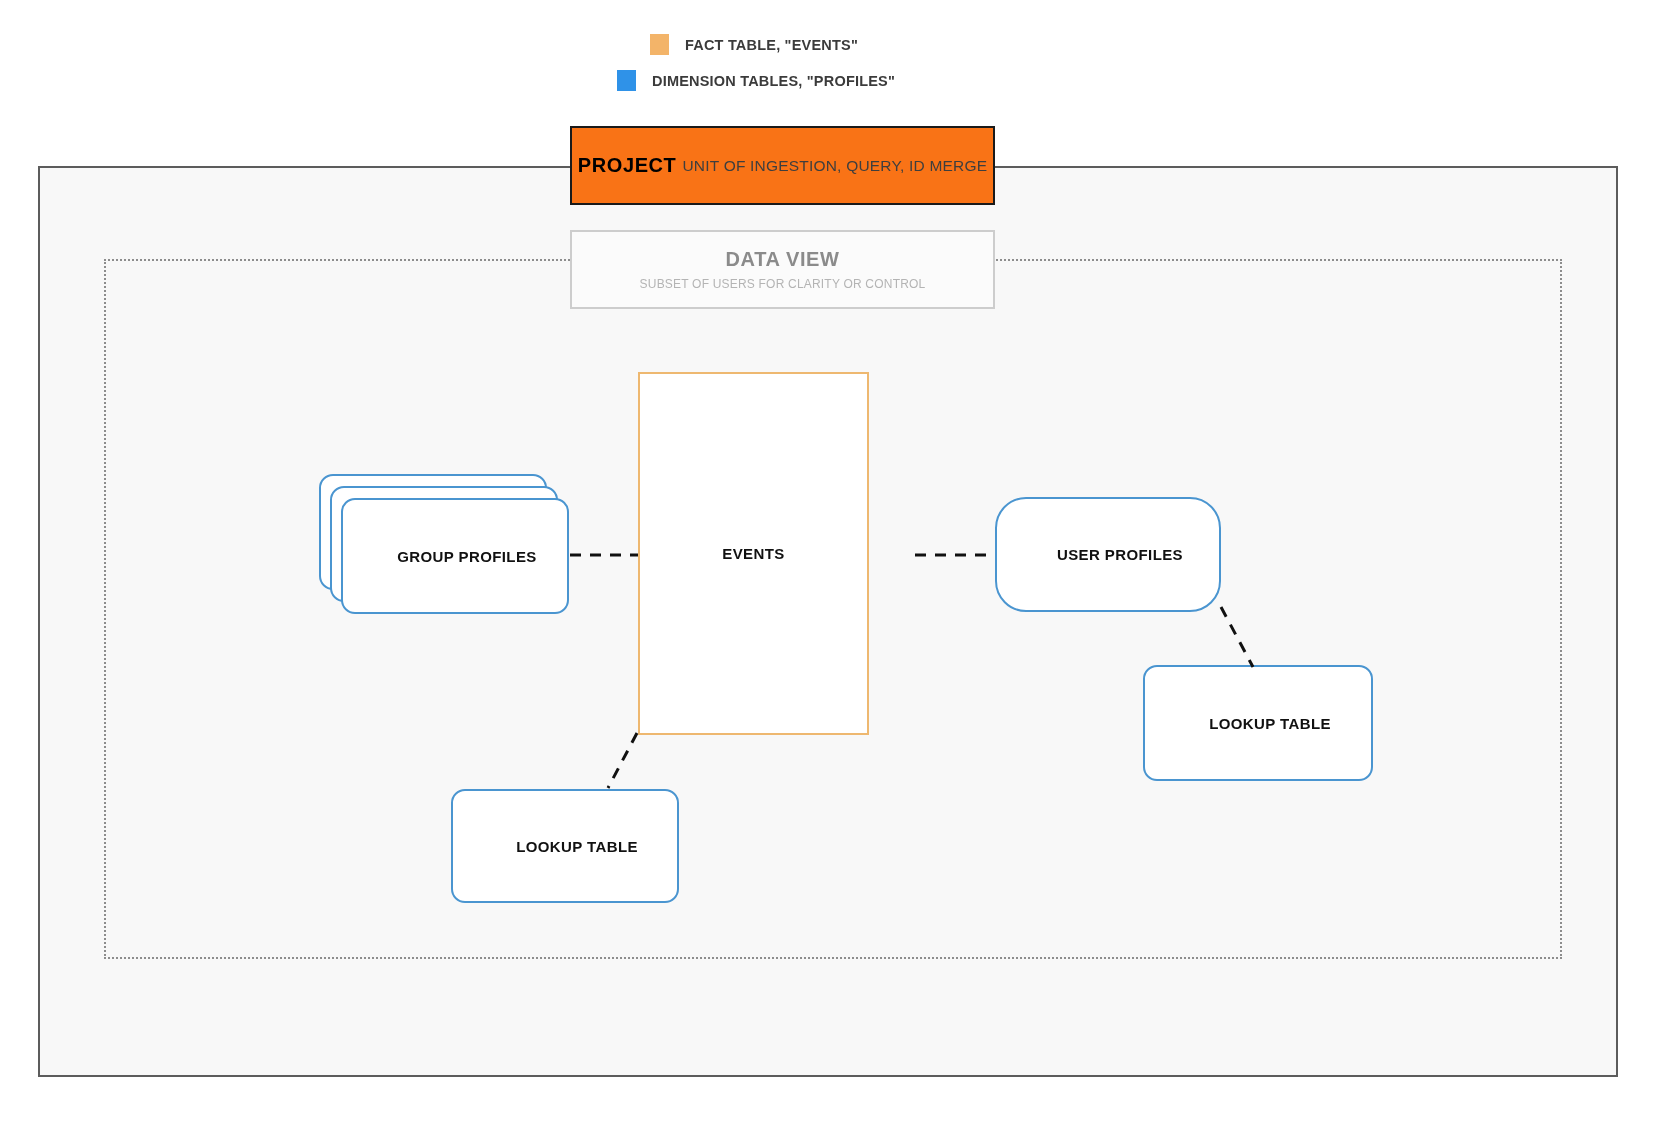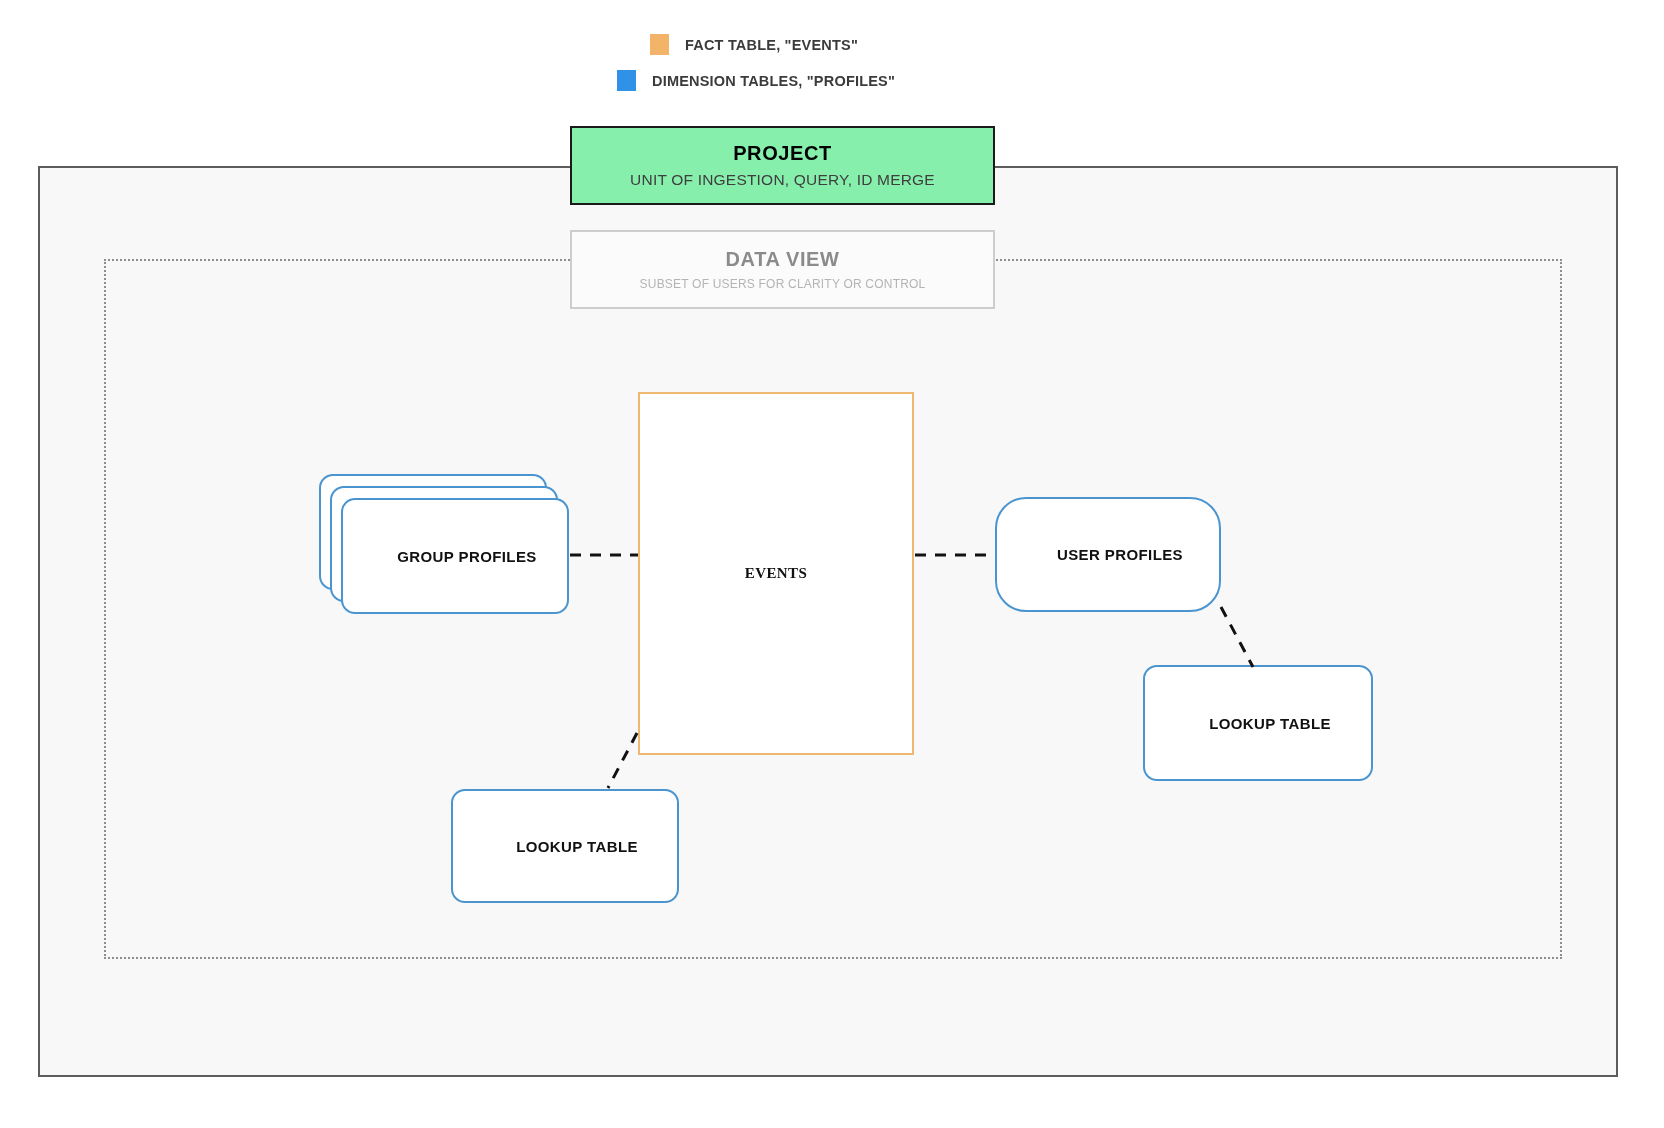--- a/index.html
+++ b/index.html
@@ -60,24 +60,24 @@
     border: 2px dotted #8d8d8d;
   }
 
   
   #project-box {
     position: absolute;
     left: 570px;
     top: 126px;
     width: 425px;
     height: 79px;
-    background: #86efac;
+    background: #f97316;
     border: 2px solid #1a1a1a;
     display: flex;
-    flex-direction: column;
+    flex-direction: row;
     align-items: center;
     justify-content: center;
     gap: 6px;
     z-index: 6;
   }
   #project-box .ttl {
     font-size: 20px;
     font-weight: bold;
     color: #000000;
     letter-spacing: 0.6px;
@@ -113,30 +113,29 @@
   #dataview-box .sub {
     font-size: 12px;
     color: #b4b4b4;
     letter-spacing: 0.2px;
   }
 
   
   #events-box {
     position: absolute;
     left: 638px;
-    top: 392px;
-    width: 276px;
+    top: 372px;
+    width: 231px;
     height: 363px;
     background: #ffffff;
     border: 2px solid #eeb870;
     display: flex;
     align-items: center;
     justify-content: center;
     z-index: 3;
-    font-family: Liberation Serif, serif;
   }
   #events-box .lbl {
     font-size: 15px;
     font-weight: bold;
     color: #111111;
     letter-spacing: 0.4px;
   }
 
   
   .card {

